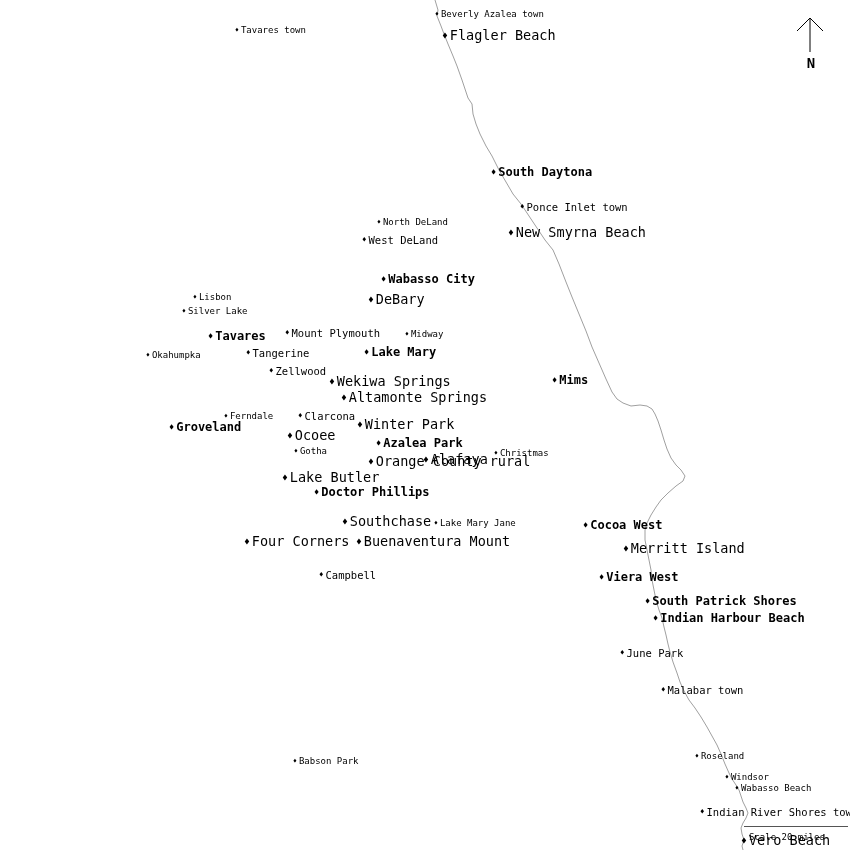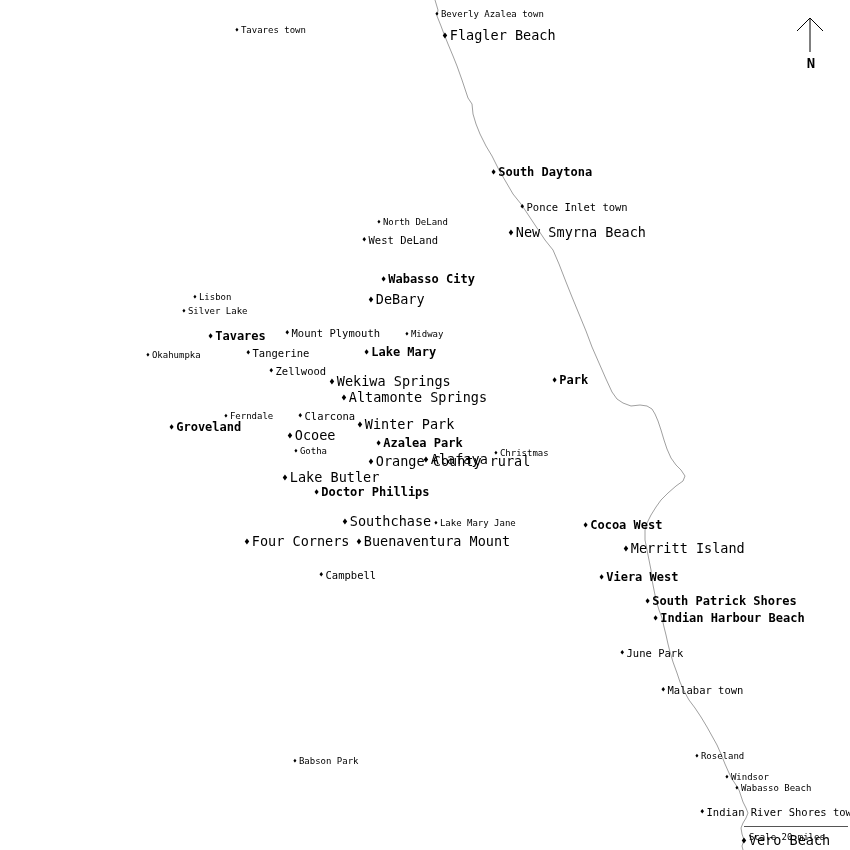--- a/index.html
+++ b/index.html
@@ -109,21 +109,21 @@
       <div class="place l" style="left: 329px; top: 382px;">
         <span class="marker">♦</span>
         <span>Wekiwa Springs</span>
       </div>
       <div class="place l" style="left: 341px; top: 398px;">
         <span class="marker">♦</span>
         <span>Altamonte Springs</span>
       </div>
       <div class="place b" style="left: 552px; top: 380px;">
         <span class="marker">♦</span>
-        <span>Park</span>
+        <span>Mims</span>
       </div>
       <div class="place s" style="left: 224px; top: 416px;">
         <span class="marker">♦</span>
         <span>Ferndale</span>
       </div>
       <div class="place m" style="left: 298px; top: 416px;">
         <span class="marker">♦</span>
         <span>Clarcona</span>
       </div>
       <div class="place l" style="left: 357px; top: 425px;">

